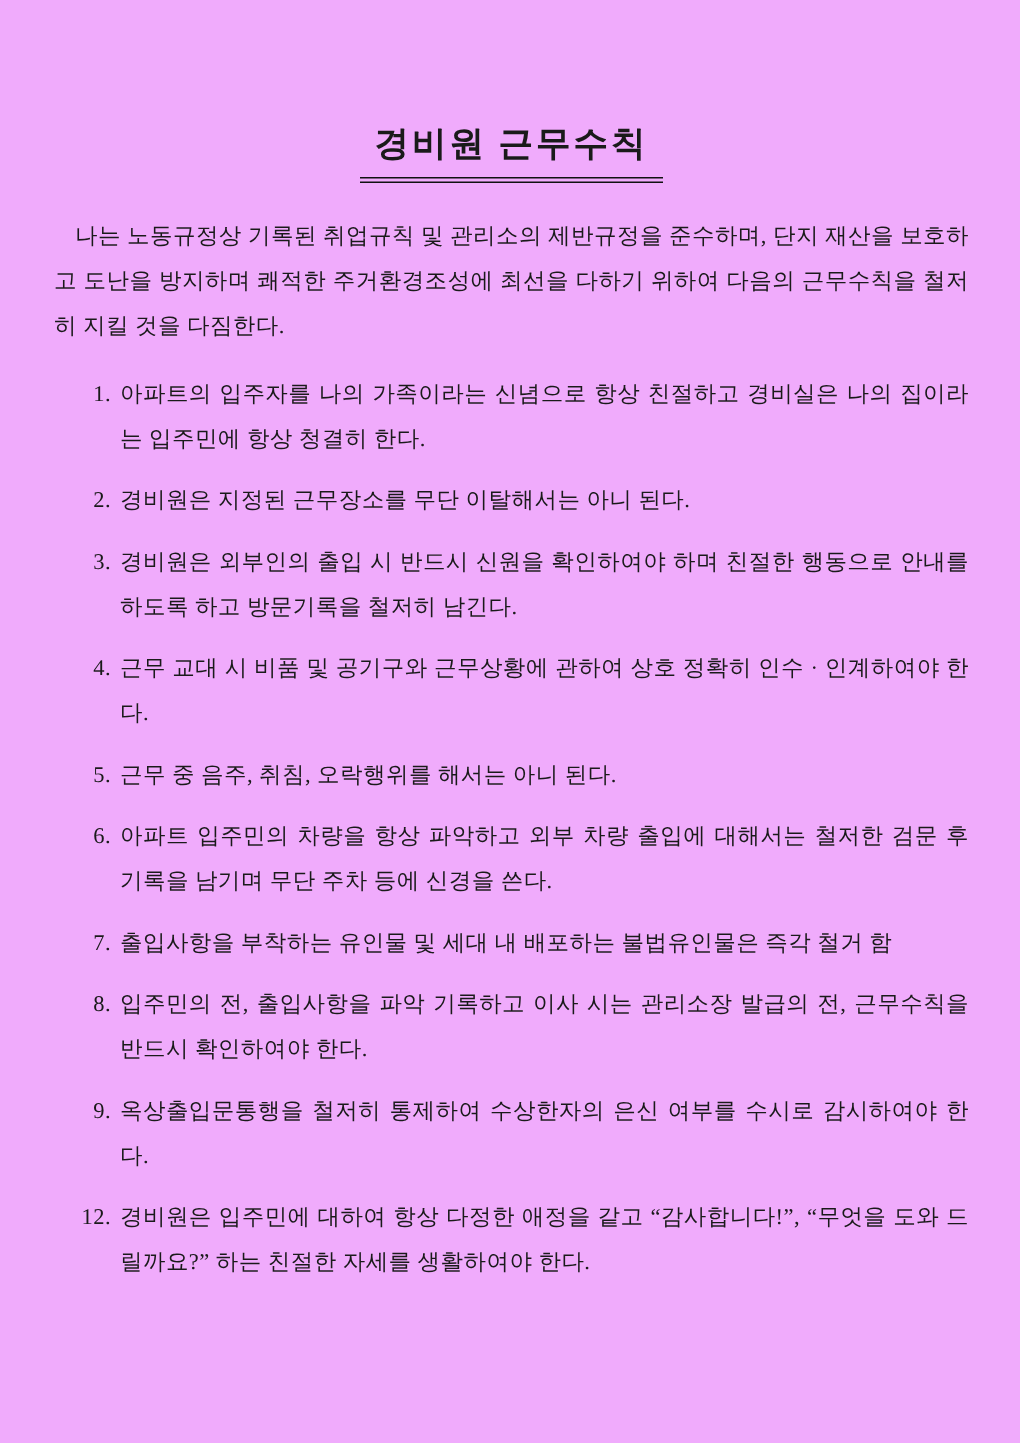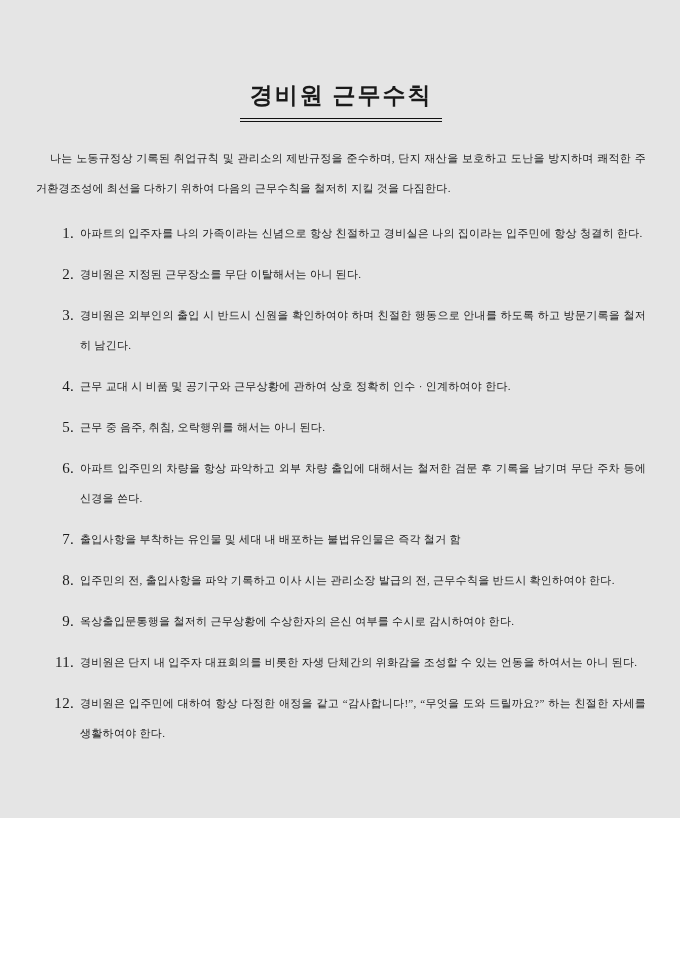--- a/index.html
+++ b/index.html
@@ -6,23 +6,23 @@
   html, body { background: #ffffff; }
   body {
     width: 680px;
     height: 962px;
     font-family: "Liberation Serif", "DejaVu Serif", serif;
     color: #1a1a1a;
     overflow: hidden;
   }
   .page {
     width: 680px;
-    height: 818px;
+    height: 962px;
     padding: 80px 34px 10px 36px;
-    background: #e5e5e5;
+    background: #f0abfc;
   }
   .title-wrap {
     text-align: center;
     margin-bottom: 24px;
   }
   .doc-title {
     display: inline-block;
     font-size: 23px;
     font-weight: bold;
     letter-spacing: 2px;
@@ -33,21 +33,21 @@
   .doc-title::after {
     content: "";
     position: absolute;
     left: 0;
     right: 0;
     bottom: -4px;
     height: 1px;
     background: #111;
   }
   .body-text {
-    font-size: 11px;
+    font-size: 15px;
     line-height: 30px;
     letter-spacing: 0.3px;
     text-align: justify;
     word-break: break-all;
   }
   .intro {
     text-indent: 14px;
     margin-bottom: 15px;
   }
   .rules { }
@@ -115,28 +115,24 @@
     <div class="rule-text body-text">출입사항을 부착하는 유인물 및 세대 내 배포하는 불법유인물은 즉각 철거 함</div>
   </div>
 
   <div class="rule">
     <span class="rule-num body-text">8.</span>
     <div class="rule-text body-text">입주민의 전, 출입사항을 파악 기록하고 이사 시는 관리소장 발급의 전, 근무수칙을 반드시 확인하여야 한다.</div>
   </div>
 
   <div class="rule">
     <span class="rule-num body-text">9.</span>
-    <div class="rule-text body-text">옥상출입문통행을 철저히 근무상황에 수상한자의 은신 여부를 수시로 감시하여야 한다.</div>
+    <div class="rule-text body-text">옥상출입문통행을 철저히 통제하여 수상한자의 은신 여부를 수시로 감시하여야 한다.</div>
   </div>
 
 
-  <div class="rule">
-    <span class="rule-num body-text">11.</span>
-    <div class="rule-text body-text">경비원은 단지 내 입주자 대표회의를 비롯한 자생 단체간의 위화감을 조성할 수 있는 언동을 하여서는 아니 된다.</div>
-  </div>
 
   <div class="rule">
     <span class="rule-num body-text">12.</span>
     <div class="rule-text body-text">경비원은 입주민에 대하여 항상 다정한 애정을 같고 “감사합니다!”, “무엇을 도와 드릴까요?” 하는 친절한 자세를 생활하여야 한다.</div>
   </div>
 </div>
 
 </div>
 
 </body></html>

